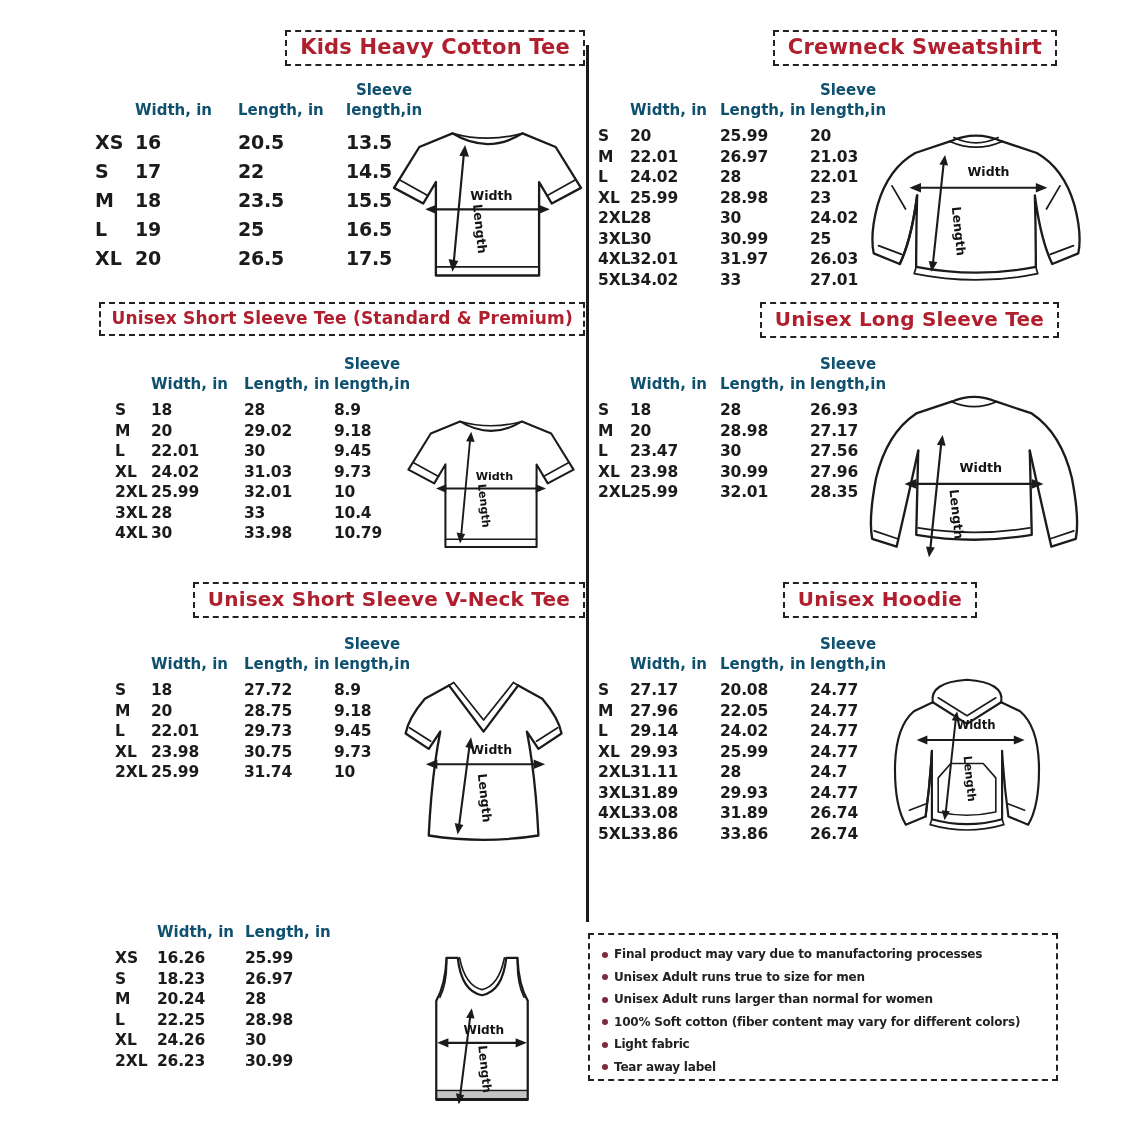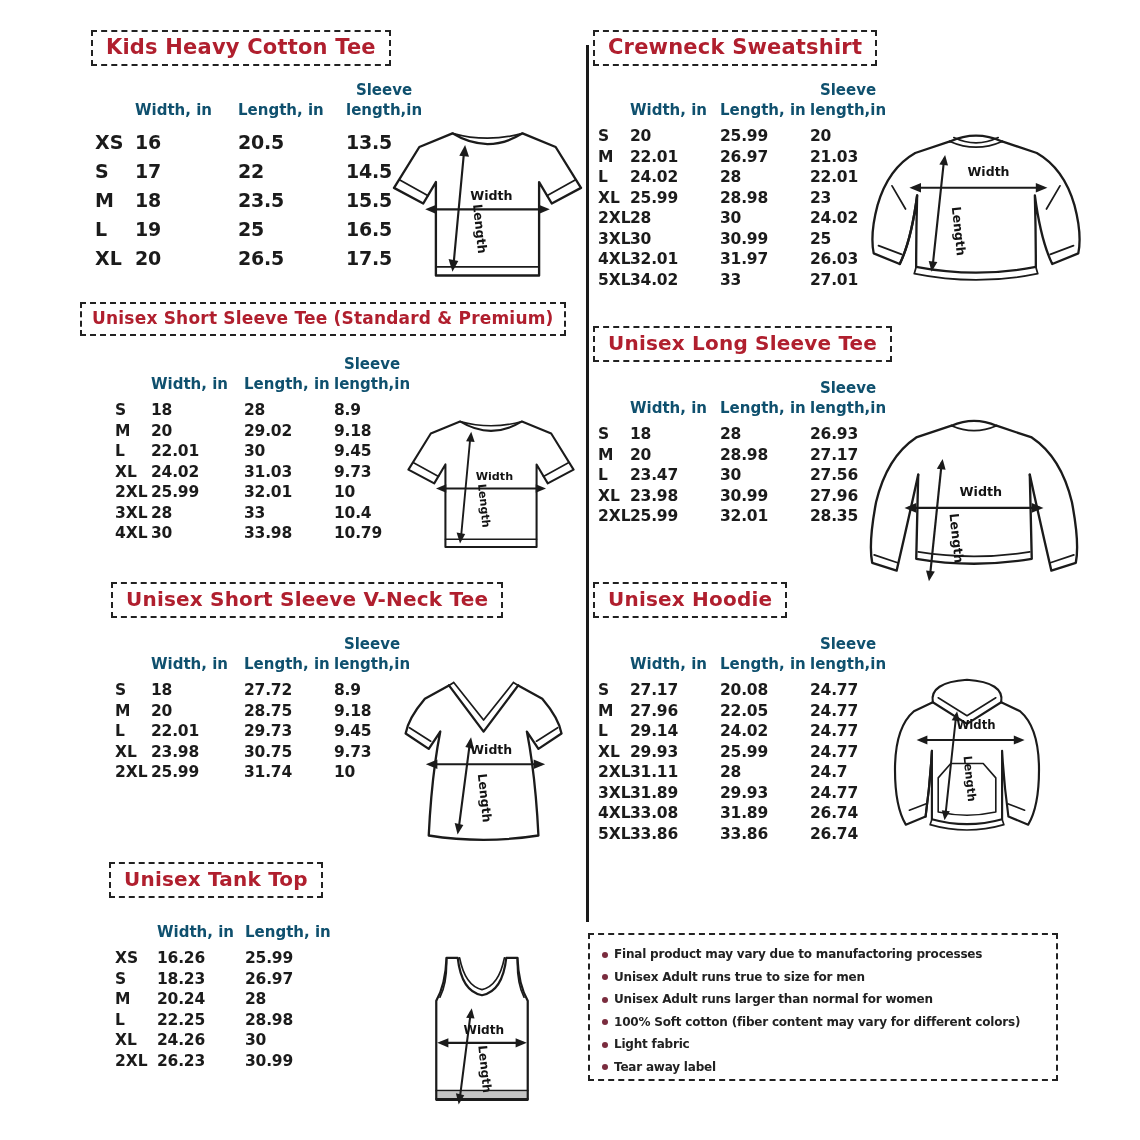--- a/index.html
+++ b/index.html
@@ -4,26 +4,26 @@
 <style>
   html,body{margin:0;padding:0}
   body{
     width:1140px;height:1140px;position:relative;background:#ffffff;
     font-family:"DejaVu Sans", sans-serif;color:#1b1b1b;overflow:hidden;
   }
   .section{position:absolute}
   .sec-kids   {left:85px;  top:30px;  width:500px; height:268px;}
   .sec-crew   {left:593px; top:30px;  width:525px; height:268px;}
   .sec-std    {left:80px;  top:302px; width:505px; height:272px;}
-  .sec-long   {left:593px; top:302px; width:525px; height:272px;margin-top:24px;}
+  .sec-long   {left:593px; top:302px; width:525px; height:272px;}
   .sec-vneck  {left:80px;  top:582px; width:505px; height:275px;}
   .sec-hoodie {left:593px; top:582px; width:525px; height:280px;}
   .sec-tank   {left:80px;  top:862px; width:505px; height:260px;}
 
-  .title-row{text-align:left;}
+  .title-row{text-align:right;}
   .sec-kids   .title-row{padding-left:6px}
   .sec-std    .title-row{}
   .sec-vneck  .title-row{padding-left:31px}
   .sec-tank   .title-row{padding-left:29px}
   .sec-crew   .title-row{padding-right:61px}
   .sec-long   .title-row{padding-right:59px}
   .sec-hoodie .title-row{padding-right:141px}
 
   .title{
     display:inline-block;border:2px dashed #222;padding:3px 13px 5px 13px;
@@ -510,23 +510,20 @@
       <line class="arrow" x1="78" y1="44" x2="66" y2="156"></line>
       <polygon points="79,40 82,51 73,50"></polygon>
         <polygon points="65,161 71,151 62,150"></polygon>
       <text transform="translate(100,60)" text-anchor="middle">Width</text>
       <text transform="translate(86,90) rotate(84)">Length</text>
     </g>
   </svg>
 </div>
 
 <div class="section sec-tank">
-  <div class="title-row">
-    <span class="title">Unisex Tank Top</span>
-  </div>
   <div class="size-table">
       <div class="thead">
         <div class="th"></div>
         <div class="th"><span>Width, in</span></div>
         <div class="th"><span>Length, in</span></div>
       </div>
       <div class="trow">
         <div class="td size">XS</div>
         <div class="td">16.26</div>
         <div class="td">25.99</div>

